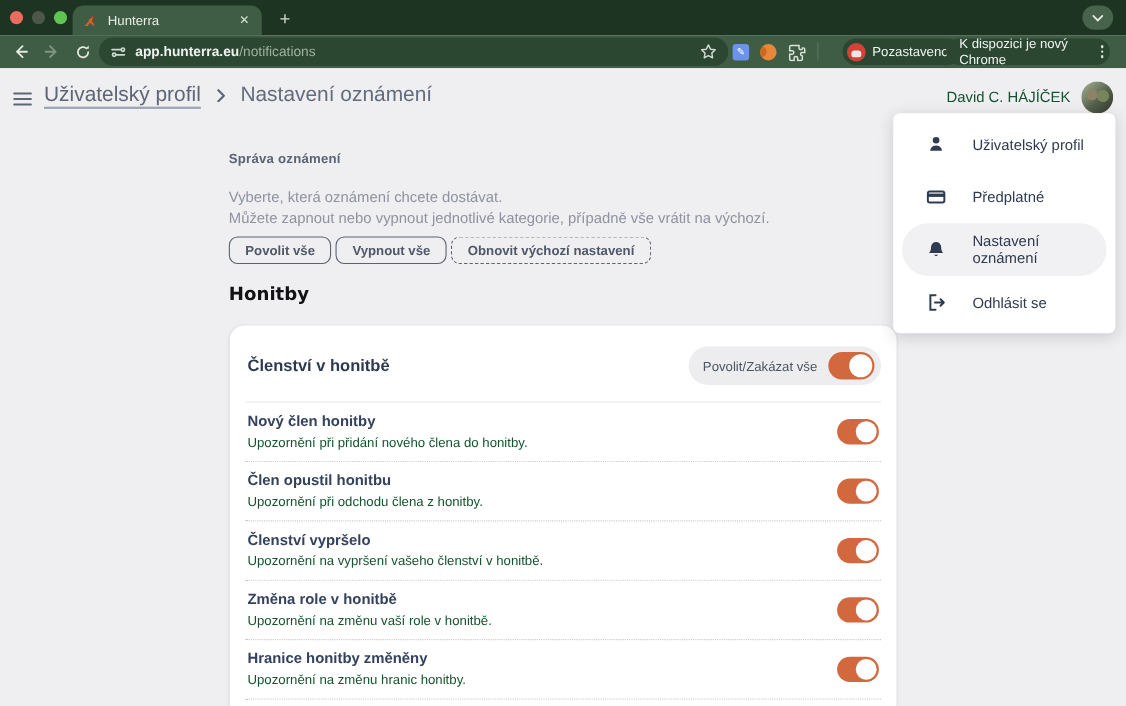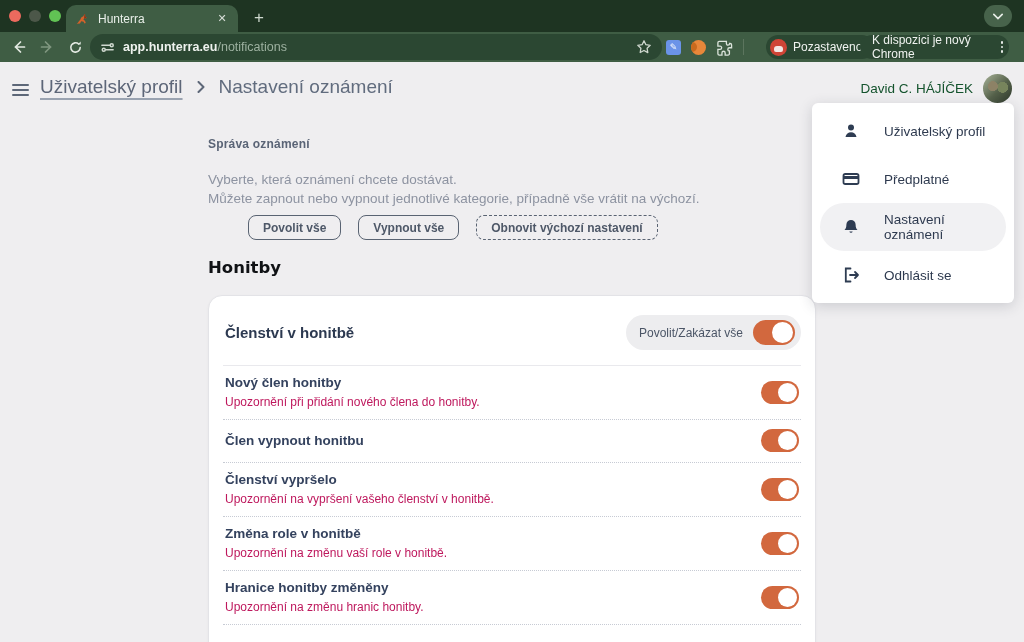--- a/index.html
+++ b/index.html
@@ -73,42 +73,42 @@
     background:#fff; border-radius:6px; box-shadow:0 3px 14px rgba(40,44,60,.18);
     padding:4px 0; z-index:20;
   }
   .menu-item { position:relative; height:48px; display:flex; align-items:center; gap:24px; padding:0 0 0 22px; margin:0 8px; border-radius:24px; }
   .menu-item.active { background:#f1f1f3; }
   .menu-item .mi-label { font-size:13.5px; color:#2e3a4f; }
   .mi-icon { width:18px; height:18px; display:flex; }
   
   .page-title { position:absolute; left:208px; top:137px; font-size:12px; font-weight:700; color:#5a6476; letter-spacing:.2px; }
   .page-desc { position:absolute; left:208px; top:170px; font-size:13.5px; line-height:19px; color:#8d93a1; }
-  .action-row { position:absolute; left:208px; top:215px; display:flex; gap:17px;margin-left:40px; }
+  .action-row { position:absolute; left:208px; top:215px; display:flex; gap:4px; }
   .act-btn {
     height:25px; padding:0 14px; border:1.6px solid #596372; border-radius:8px;
     background:transparent; font-family:inherit; font-size:12px; font-weight:700; color:#4e5868;
     display:flex; align-items:center;
   }
   .act-btn.dashed { border-style:dashed; }
   .section-title { position:absolute; left:208px; top:258px; font-size:16.5px; font-weight:800; color:#101215; font-family:"DejaVu Sans","Liberation Sans",sans-serif; }
   .card {
     position:absolute; left:208px; top:295px; width:608px; height:380px;
     background:#fff; border:1px solid #e3e3e7; border-radius:14px;
     box-shadow:0 1px 3px rgba(0,0,0,.04);
   }
   .card-header { display:flex; align-items:center; justify-content:space-between; padding:19px 14px 15px 16px; }
   .card-title { font-size:15px; font-weight:700; color:#2c3950; }
   .master-pill { display:flex; align-items:center; gap:10px; background:#ededef; border-radius:19px; padding:5px 6px 5px 13px; }
   .master-label { font-size:12px; color:#4b5566; }
   .card-divider { border-top:1px solid #e9e9ed; margin:0 14px; }
   .row-divider { border-top:1.5px dotted #c7cbd4; margin:0 14px; }
   .toggle-row { display:flex; align-items:center; justify-content:space-between; padding:9px 16px 10px 16px; }
   .row-title { font-size:13.5px; font-weight:700; color:#34425e; }
-  .row-desc { font-size:12px; color:#be185d; margin-top:5px; }
+  .row-desc { font-size:12px; color:#14532d; margin-top:5px; }
   
   .toggle { position:relative; width:38px; height:23px; border-radius:12px; background:#c8ccd2; flex:none; }
   .toggle .knob { position:absolute; top:2px; left:2px; width:19px; height:19px; border-radius:50%; background:#fff; }
   .toggle.on { background:#d2683e; }
   .toggle.on .knob { left:auto; right:2px; }
   .toggle.big { width:42px; height:25px; border-radius:13px; }
   .toggle.big .knob { width:21px; height:21px; }
 </style>
 </head>
 <body>
@@ -247,21 +247,22 @@
         <div class="row-desc">Upozornění při přidání nového člena do honitby.</div>
       </div>
       <span class="toggle on">
           <span class="knob"></span>
         </span>
     </div>
     <div class="row-divider"></div>
 
     <div class="toggle-row">
       <div>
-        <div class="row-title">Člen vypnout honitbu</div>
+        <div class="row-title">Člen opustil honitbu</div>
+        <div class="row-desc">Upozornění při odchodu člena z honitby.</div>
       </div>
       <span class="toggle on">
           <span class="knob"></span>
         </span>
     </div>
     <div class="row-divider"></div>
 
     <div class="toggle-row">
       <div>
         <div class="row-title">Členství vypršelo</div>

